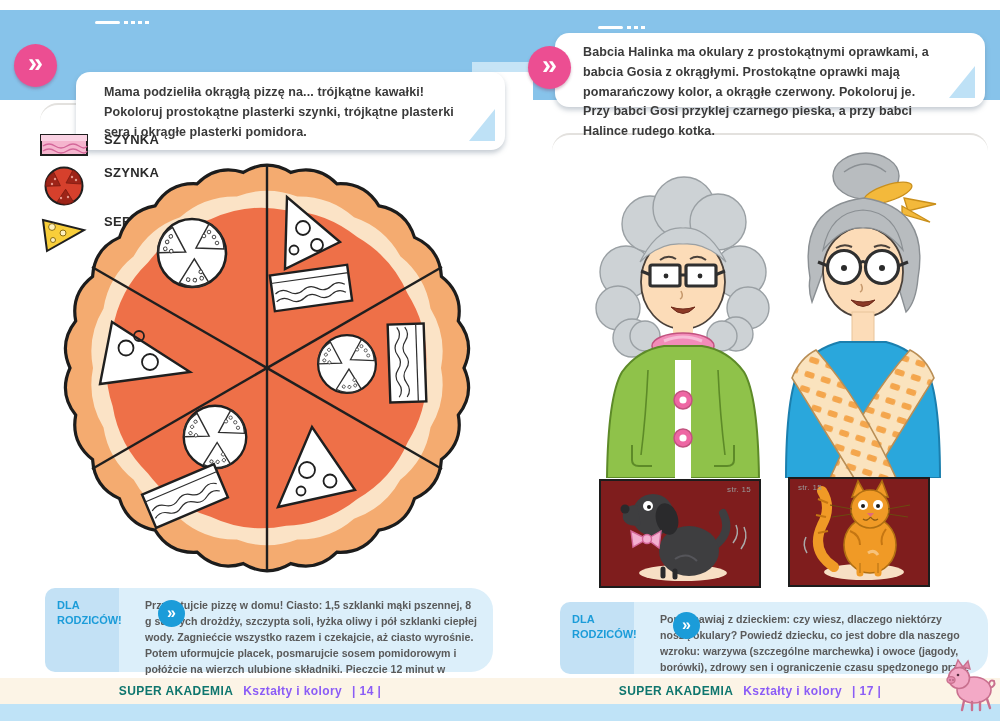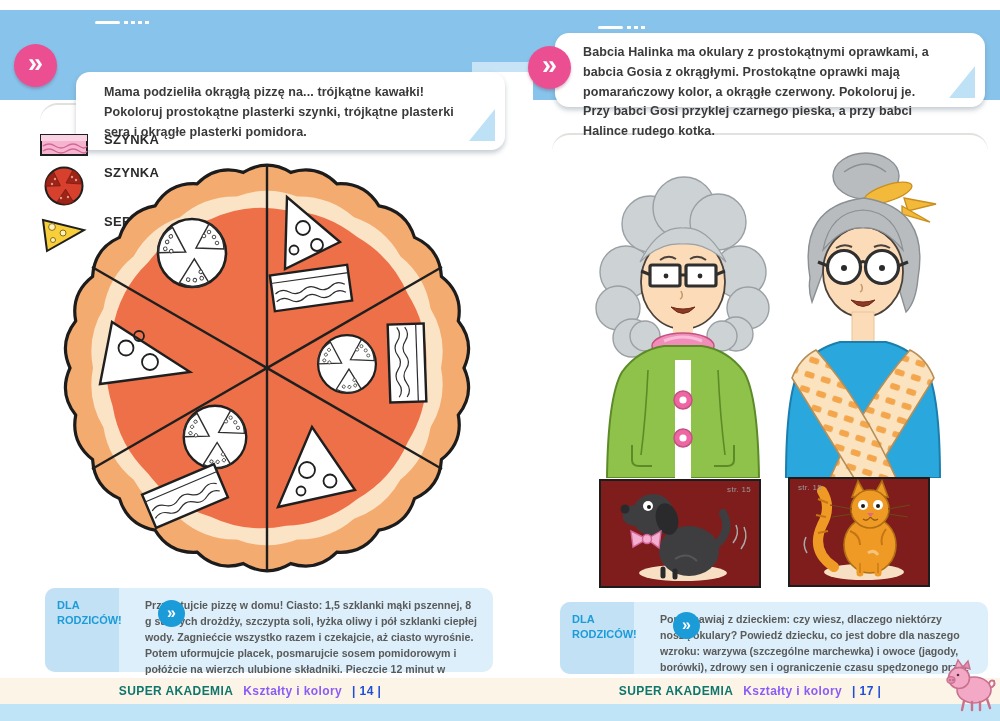--- a/index.html
+++ b/index.html
@@ -23,38 +23,38 @@
   .badge{width:43px;height:43px;border-radius:50%;background:#EC4E92;color:#fff;
          display:flex;align-items:center;justify-content:center;font-size:27px;font-weight:bold;
          box-shadow:0 2px 3px rgba(120,40,80,.3);}
   .badge span{margin-top:-4px;}
   
   .legend{display:flex;flex-direction:column;gap:7px;}
   .lrow{display:flex;gap:14px;}
   .lswatch{width:52px;display:flex;justify-content:center;}
   .llabel{font-size:13px;font-weight:bold;color:#2b2b2b;letter-spacing:.3px;}
   
-  .pbox{background:#DCEFFA;border-radius:10px;display:flex;justify-content:flex-end;}
+  .pbox{background:#DCEFFA;border-radius:22px;display:flex;justify-content:flex-end;}
   .plabel{width:74px;background:#C3E1F5;border-radius:10px 0 0 10px;padding:10px 0 0 12px;
           box-sizing:border-box;font-size:11px;font-weight:bold;color:#1B9CD9;line-height:1.35;}
   .pbadge{position:absolute;width:27px;height:27px;border-radius:50%;background:#1B9CD9;color:#fff;
           display:flex;align-items:center;justify-content:center;font-size:16px;font-weight:bold;}
   .pbadge span{margin-top:-2px;}
   .ptext{flex:1;padding:9px 14px 8px 26px;font-size:10.6px;line-height:1.52;color:#5a5a5a;font-weight:600;}
   
   .frame{background:#7f1d1d;border:2.5px solid #1c1c1c;}
   .strref{position:absolute;font-size:8px;color:#9a9a9a;letter-spacing:.3px;}
   
   .footbar{left:0;top:678px;width:1000px;height:26px;background:#FCF4E6;}
   .bluestrip{left:0;top:704px;width:1000px;height:17px;background:#BFE3F7;}
   .foot{top:678px;height:26px;display:flex;align-items:center;justify-content:center;gap:10px;
         font-size:12px;font-weight:bold;letter-spacing:.4px;}
   .foot .brand{color:#0f766e;}
   .foot .series{color:#8b5cf6;}
-  .foot .pageno{color:#1d4ed8;}
+  .foot .pageno{color:#8b5cf6;}
 </style>
 </head>
 <body>
 
 <div id="stage">
 
   <div class="abs band-light"></div>
   <div class="abs band-dark"></div>
   <div class="abs hdr-block" style="left:0;width:472px;"></div>
   <div class="abs hdr-block" style="left:533px;width:467px;"></div>

